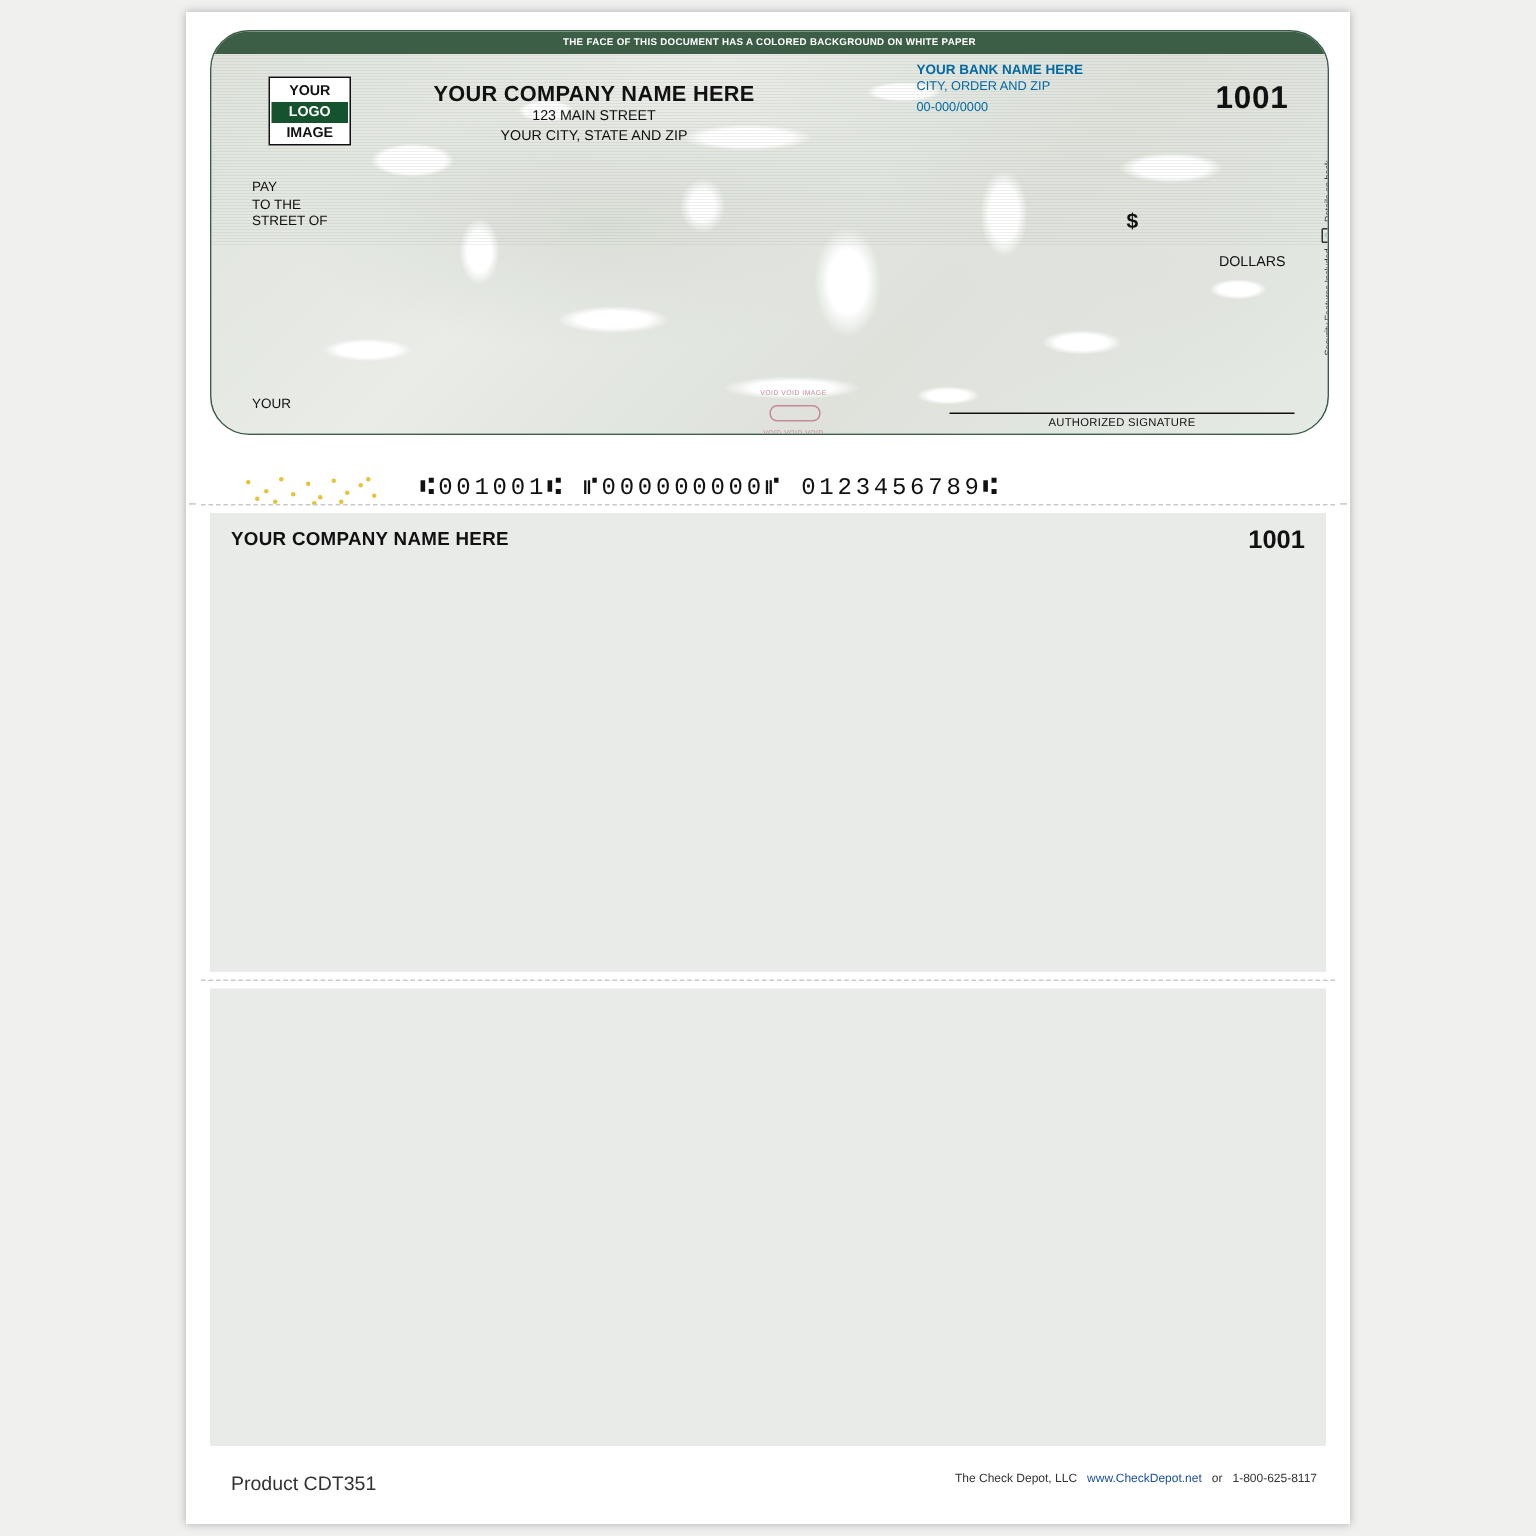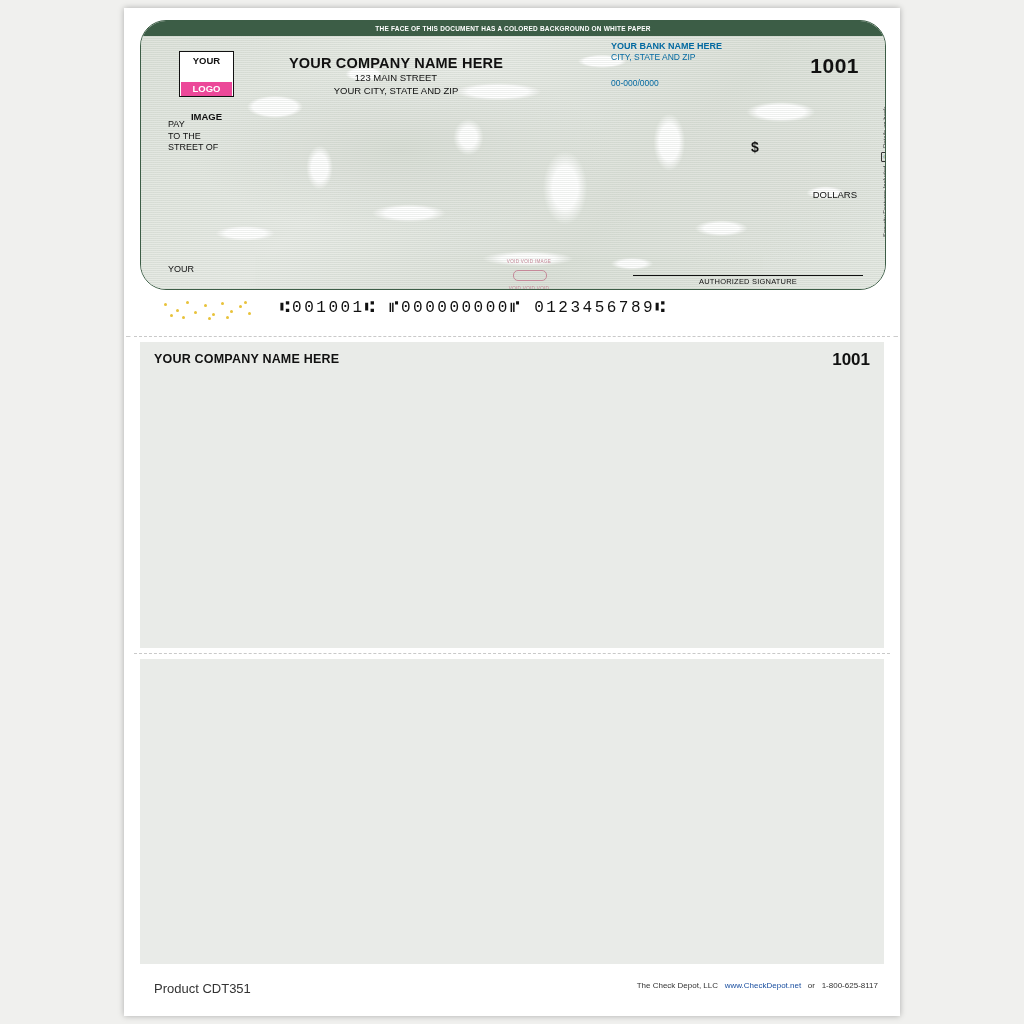--- a/index.html
+++ b/index.html
@@ -110,24 +110,24 @@
     border: 1px solid #111;
     text-align: center;
     font-size: 9.5px;
     font-weight: bold;
     color: #111;
     line-height: 14px;
     padding-top: 2px;
     box-sizing: border-box;
   }
   .logo-box .mid {
-    background: #ec4899;
+    background: #14532d;
     color: #ffffff;
     display: block;
-    margin: 14px 1px;
+    margin: 0 1px;
   }
 
   .company-block {
     position: absolute;
     left: 105px;
     top: 34px;
     width: 300px;
     text-align: center;
     color: #111;
   }
@@ -153,21 +153,21 @@
   .bank-name {
     font-size: 9px;
     font-weight: bold;
   }
   .bank-city {
     font-size: 8.5px;
     margin-top: 1px;
   }
   .bank-frac {
     font-size: 8.5px;
-    margin-top: 16px;
+    margin-top: 4px;
   }
 
   .check-number {
     position: absolute;
     right: 26px;
     top: 33px;
     font-size: 21px;
     font-weight: bold;
     color: #111;
     letter-spacing: 0.5px;
@@ -190,21 +190,20 @@
     font-weight: bold;
     color: #111;
   }
 
   .dollars-label {
     position: absolute;
     right: 28px;
     top: 148px;
     font-size: 9.5px;
     color: #111;
-    margin-top: 20px;
   }
 
   .memo-label {
     position: absolute;
     left: 27px;
     top: 243px;
     font-size: 9px;
     color: #111;
   }
 
@@ -270,21 +269,21 @@
     width: 32px;
     height: 9px;
     border: 0.8px solid #c58a99;
     border-radius: 5px;
   }
 
   
   .micr-row {
     position: absolute;
     left: 16px;
-    top: 287px;
+    top: 304px;
     width: 744px;
     height: 32px;
   }
   .micr-line {
     position: absolute;
     left: 140px;
     top: 4px;
     font-family: "Liberation Mono", monospace;
     font-size: 16px;
     letter-spacing: 2.5px;
@@ -390,21 +389,21 @@
         </div>
 
         <div class="company-block">
           <div class="company-name">YOUR COMPANY NAME HERE</div>
           <div class="company-addr">123 MAIN STREET</div>
           <div class="company-addr">YOUR CITY, STATE AND ZIP</div>
         </div>
 
         <div class="bank-block">
           <div class="bank-name">YOUR BANK NAME HERE</div>
-          <div class="bank-city">CITY, STATE AND ZIP</div>
+          <div class="bank-city">CITY, ORDER AND ZIP</div>
           <div class="bank-frac">00-000/0000</div>
         </div>
 
         <div class="check-number">1001</div>
 
         <div class="pay-to">
           <div>PAY</div>
           <div>TO THE</div>
           <div>STREET OF</div>
         </div>

